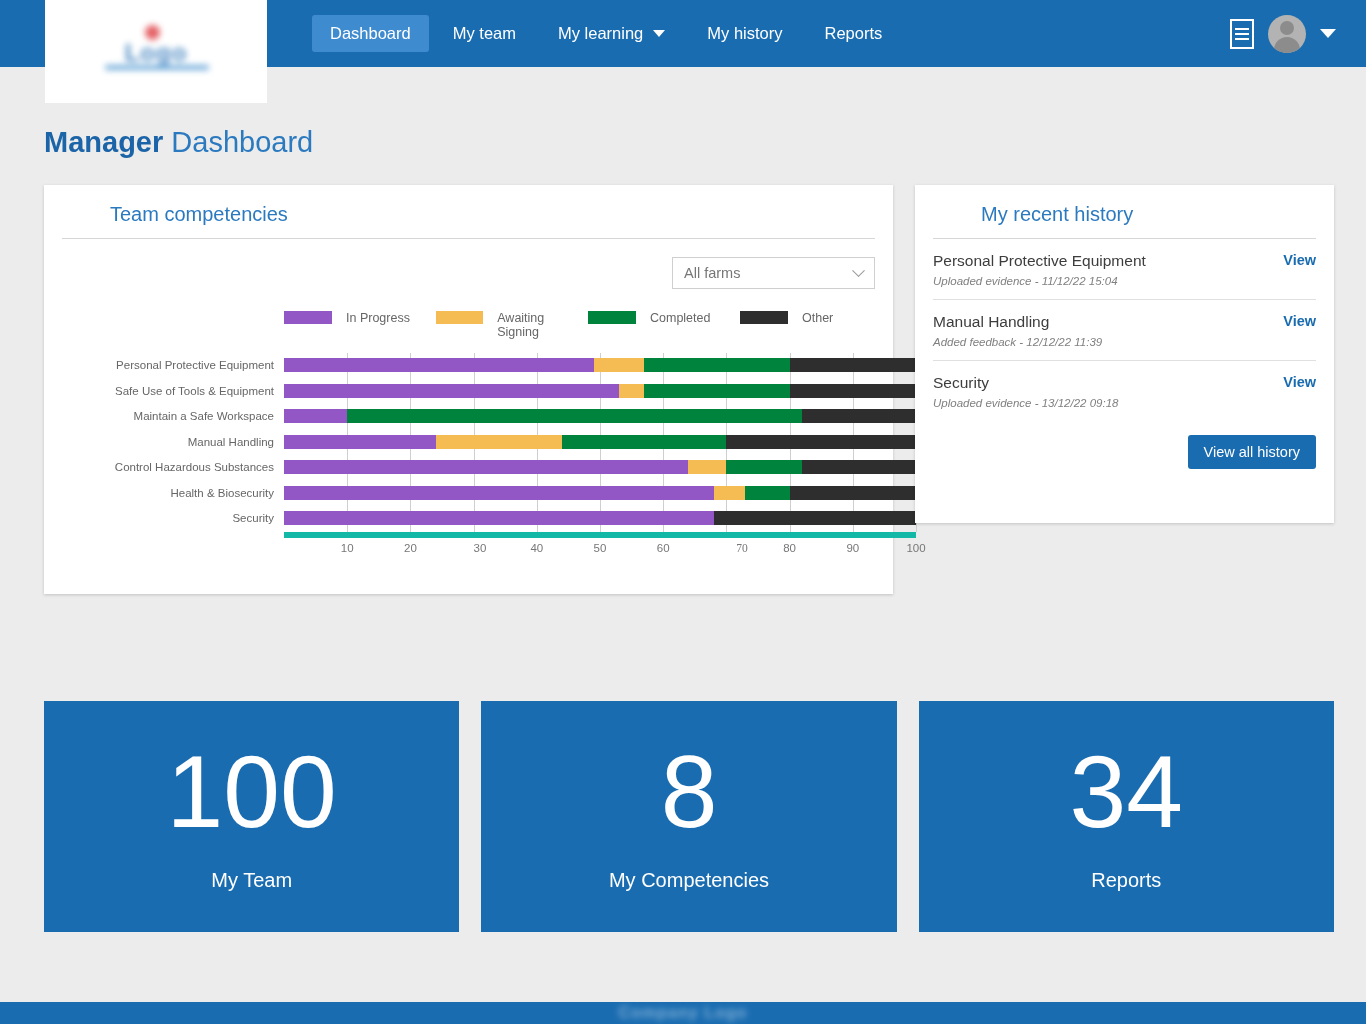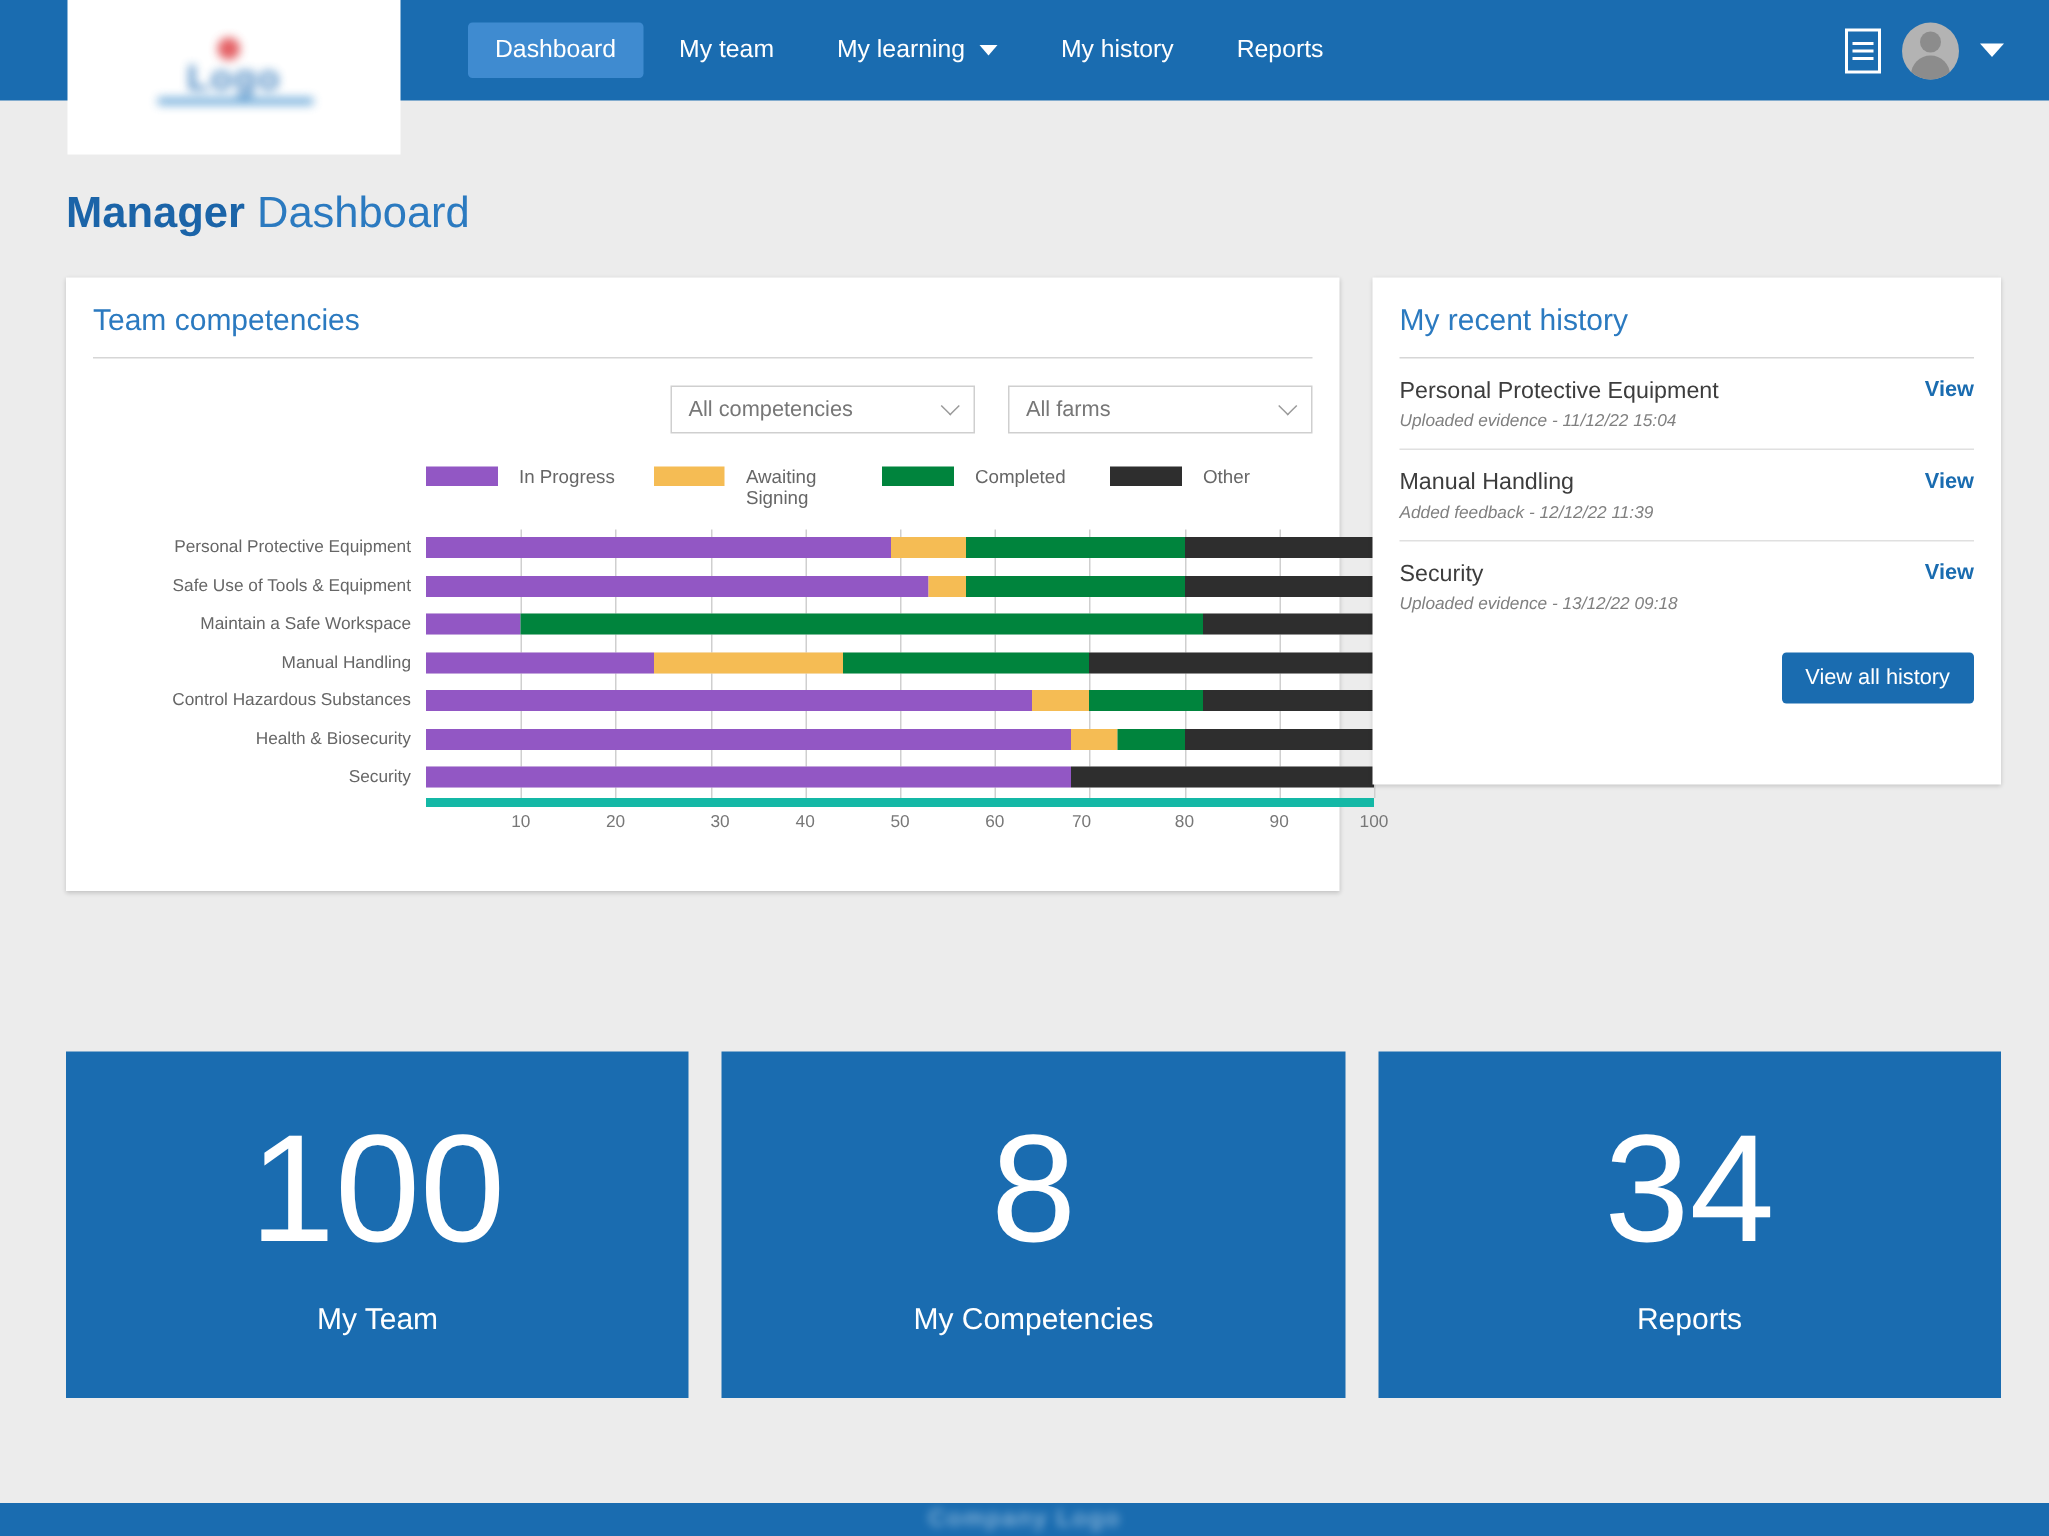--- a/index.html
+++ b/index.html
@@ -99,20 +99,21 @@
   .page-title b { font-weight: bold; color: #1b64a8; }
 
   
   .card { position: absolute; background: #ffffff; box-shadow: 0 1px 3px rgba(0,0,0,.18); }
   #chart-card { left: 44px; top: 185px; width: 849px; height: 409px; }
   #history-card { left: 915px; top: 185px; width: 419px; height: 338px; }
 
   .card-title {
     font-size: 20px; color: #2b7ac0; font-weight: normal;
     padding: 18px 0 12px 18px;
+    margin-left: 48px;
   }
   .card-rule { height: 1px; background: #d6d6d6; margin: 0 18px; }
 
   
   .filters { display: flex; gap: 22px; justify-content: flex-end; padding: 18px 18px 0 0; }
   .select {
     width: 203px; height: 32px; border: 1px solid #cfcfcf; background: #fff;
     display: flex; align-items: center; justify-content: space-between;
     padding: 0 11px; font-size: 14.5px; color: #777; cursor: pointer;
   }
@@ -227,24 +228,20 @@
 
 <div class="page-title">
   <b>Manager</b><span> Dashboard</span>
 </div>
 
 <div class="card" id="chart-card">
   <div class="card-title">Team competencies</div>
   <div class="card-rule"></div>
 
   <div class="filters">
-    <div class="select">
-      <span>All competencies</span>
-      <span class="chev"></span>
-    </div>
     <div class="select">
       <span>All farms</span>
       <span class="chev"></span>
     </div>
   </div>
 
   <div class="legend">
       <div class="legend-item">
         <span class="legend-swatch" style="background: rgb(146, 87, 196);"></span>
         <span class="legend-label">In Progress</span>
@@ -345,21 +342,21 @@
           </div>
         </div>
       </div>
     <div class="axis">
         <span class="tick" style="left: 63.2px;">10</span>
         <span class="tick" style="left: 126.4px;">20</span>
         <span class="tick" style="left: 196px;">30</span>
         <span class="tick" style="left: 252.8px;">40</span>
         <span class="tick" style="left: 316px;">50</span>
         <span class="tick" style="left: 379.2px;">60</span>
-        <span class="tick" style="left: 437px;">70</span>
+        <span class="tick" style="left: 458px; font-family: Liberation Serif, serif;">70</span>
         <span class="tick" style="left: 505.6px;">80</span>
         <span class="tick" style="left: 568.8px;">90</span>
         <span class="tick" style="left: 632px;">100</span>
       </div>
   </div>
 </div>
 
 <div class="card" id="history-card">
   <div class="card-title">My recent history</div>
   <div class="card-rule"></div>

